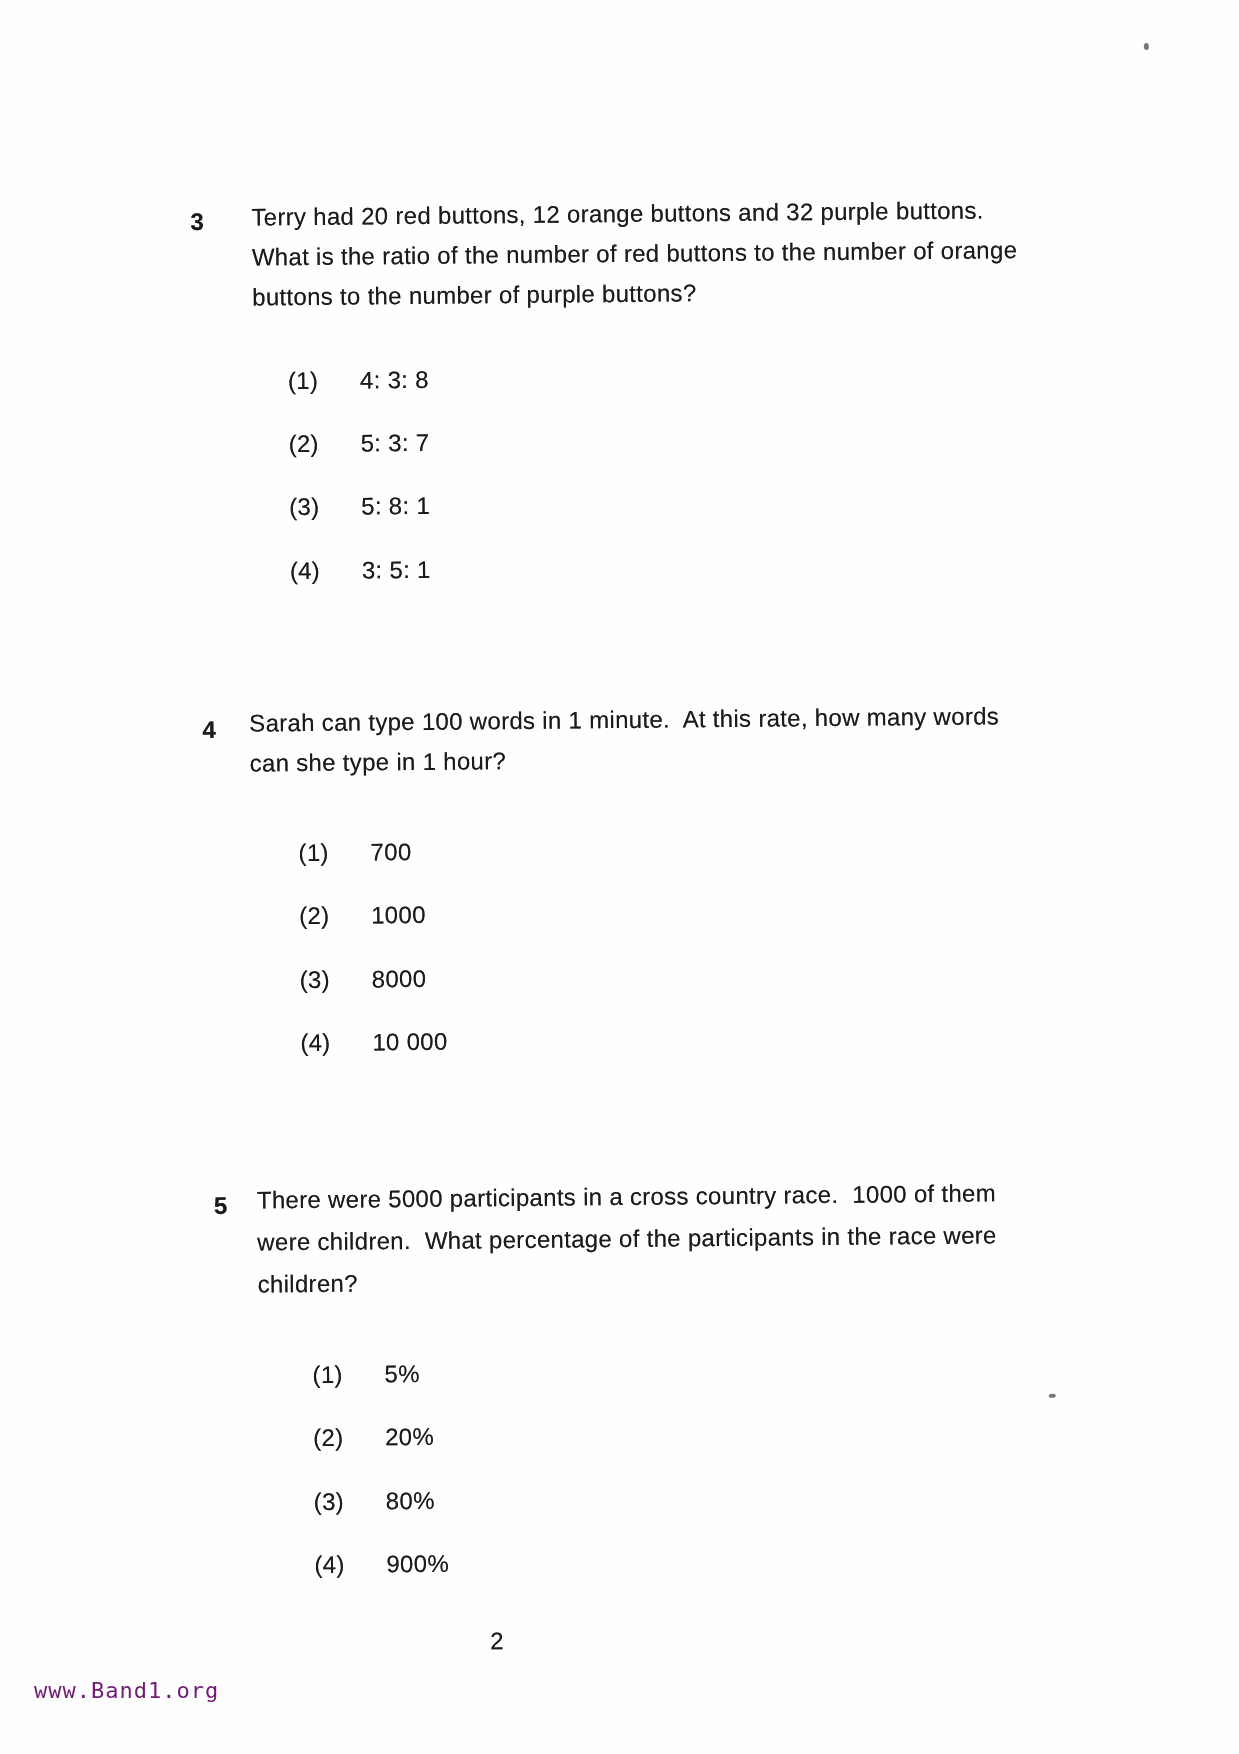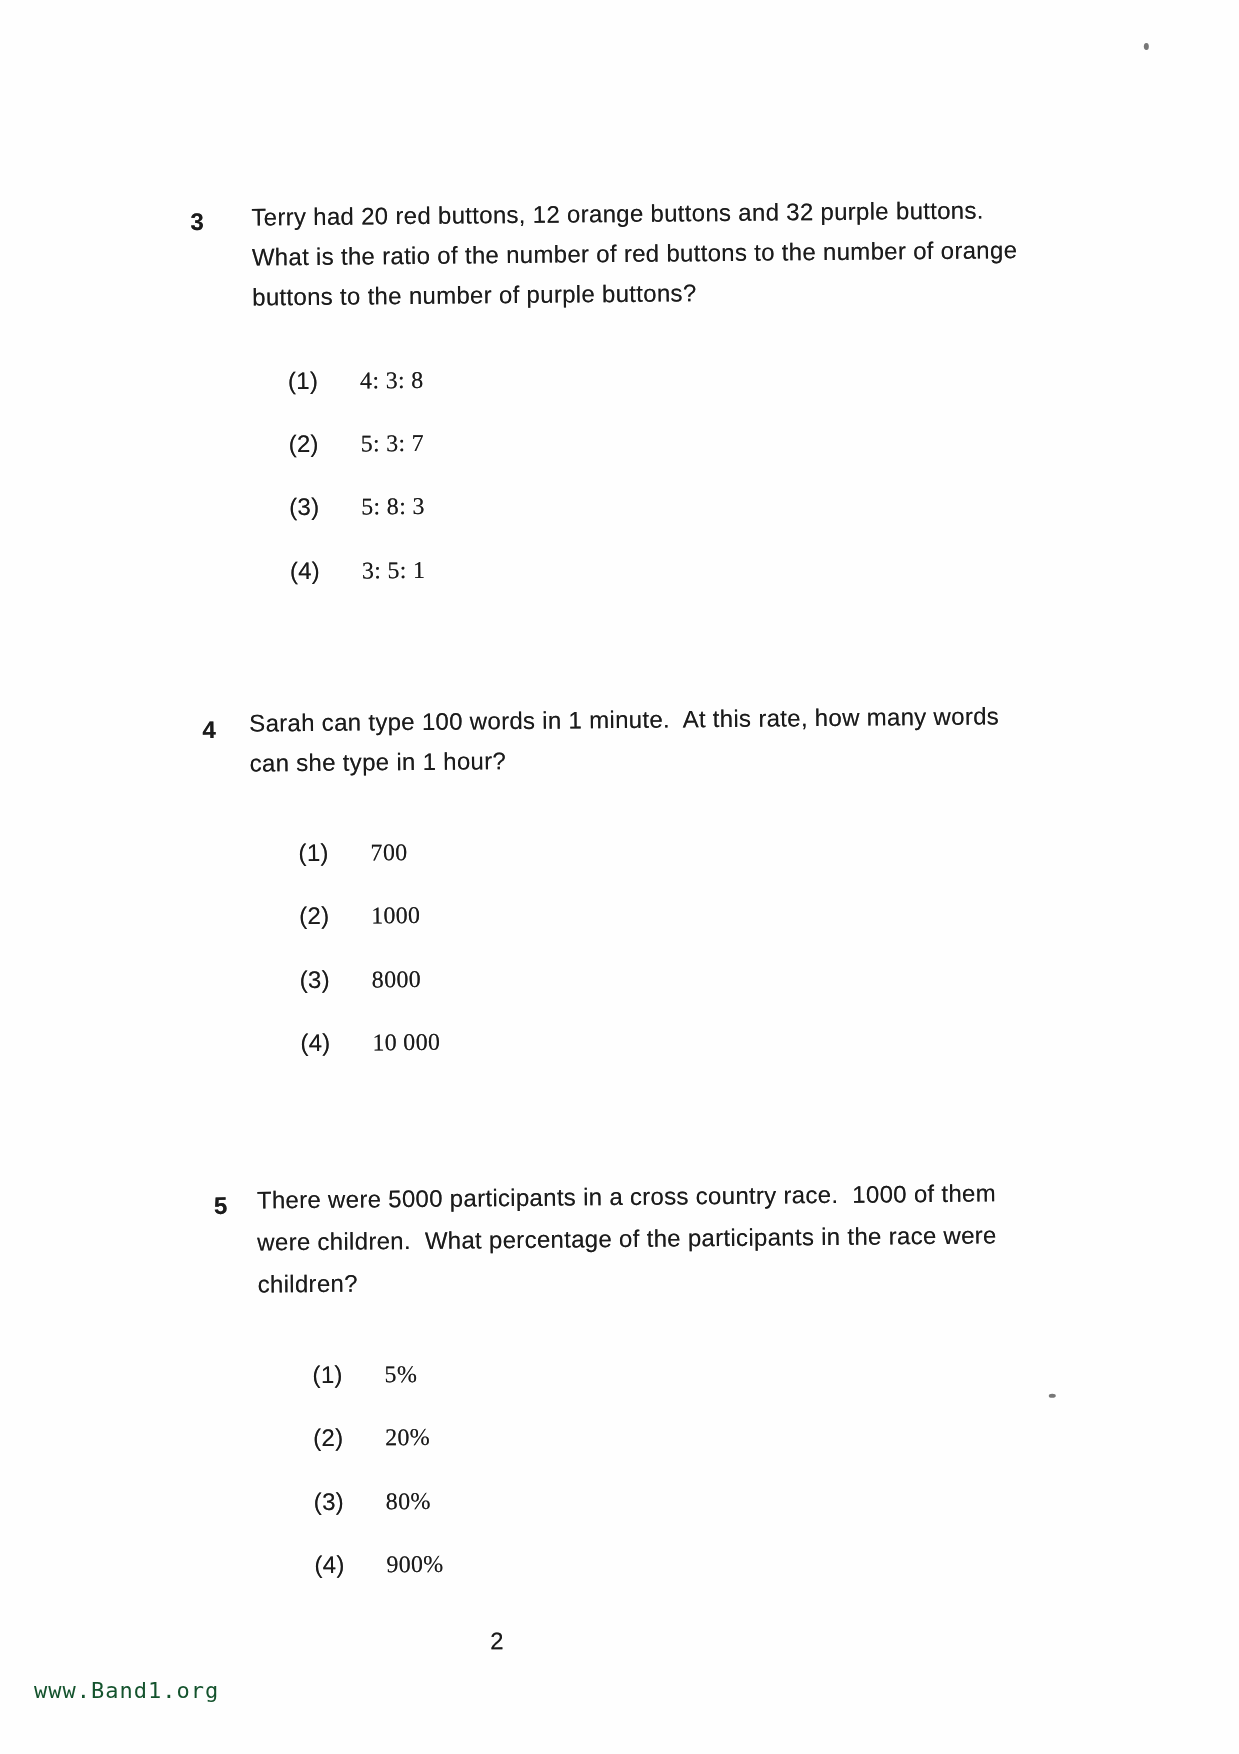--- a/index.html
+++ b/index.html
@@ -37,32 +37,32 @@
     width: 860px;
   }
   .opt {
     position: absolute;
     font-size: 24px;
   }
   .opt-label {
     display: inline-block;
     width: 72px;
   }
-  .opt-value { display: inline-block; font-family: Liberation Serif, serif; }
+  .opt-value { display: inline-block; }
   .page-number {
     position: absolute;
     left: 483px; top: 1626px;
     font-size: 24px;
   }
   .footer-watermark {
     position: absolute;
     left: 34px; top: 1678px;
     font-family: "DejaVu Sans Mono", monospace;
     font-size: 22px;
-    color: #14532d;
+    color: #701a75;
     letter-spacing: 1px;
   }
   .artifact-dot {
     position: absolute;
     background: #777;
     border-radius: 50%;
   }
   #dot-top-right { left: 1152px; top: 48px; width: 5px; height: 7px; }
   #dot-mid-right { left: 1044px; top: 1398px; width: 7px; height: 4px; }
 </style>
@@ -78,21 +78,21 @@
 What is the ratio of the number of red buttons to the number of orange
 buttons to the number of purple buttons?</div>
 
     <div class="opt" style="left:293px; top:364px;">
       <span class="opt-label">(1)</span><span class="opt-value">4: 3: 8</span>
     </div>
     <div class="opt" style="left:293px; top:427px;">
       <span class="opt-label">(2)</span><span class="opt-value">5: 3: 7</span>
     </div>
     <div class="opt" style="left:293px; top:490px;">
-      <span class="opt-label">(3)</span><span class="opt-value">5: 8: 3</span>
+      <span class="opt-label">(3)</span><span class="opt-value">5: 8: 1</span>
     </div>
     <div class="opt" style="left:293px; top:554px;">
       <span class="opt-label">(4)</span><span class="opt-value">3: 5: 1</span>
     </div>
 
     <div class="qnum" style="left:204px; top:712px;">4</div>
     <div class="qtext" style="left:251px; top:700px;">Sarah can type 100 words in 1 minute.  At this rate, how many words
 can she type in 1 hour?</div>
 
     <div class="opt" style="left:299px; top:836px;">

